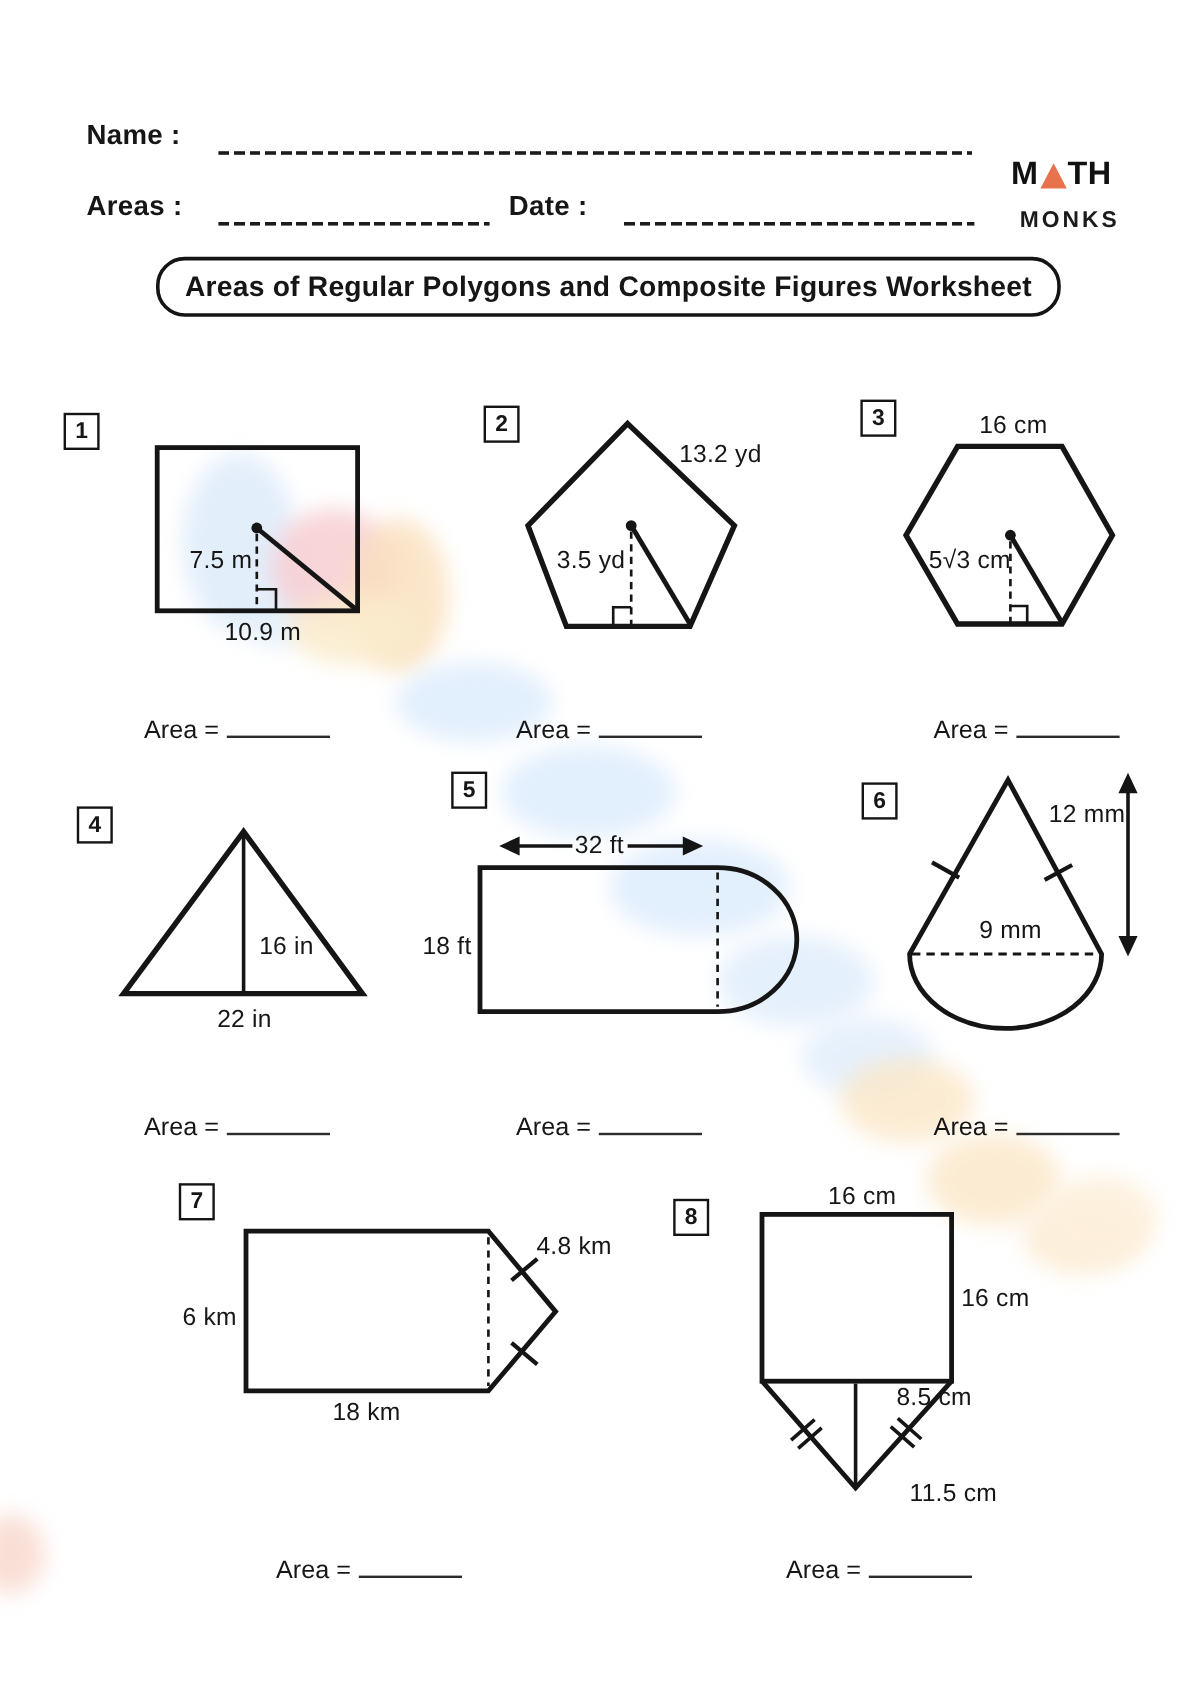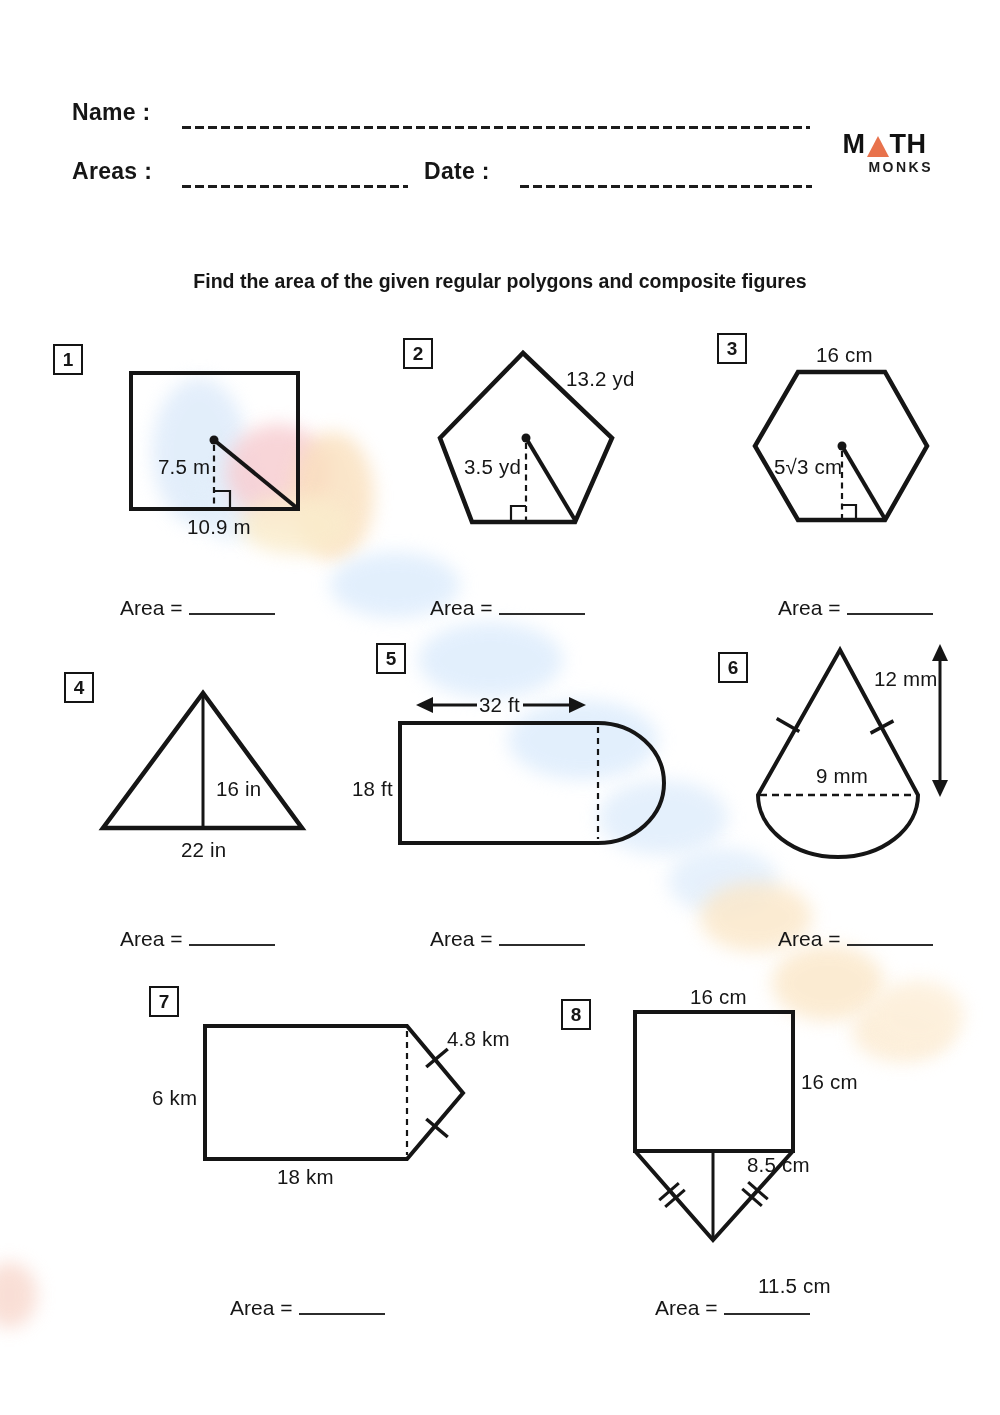--- a/index.html
+++ b/index.html
@@ -33,21 +33,21 @@
   }
   .subtitle{position:absolute;z-index:2;left:0;top:270px;width:1000px;text-align:center;
     font-size:19.5px;font-weight:600;}
   .arearow{position:absolute;z-index:2;font-size:21px;font-weight:500;white-space:nowrap;}
   .arearow .blank{display:inline-block;width:86px;border-bottom:2.2px solid #2c2c2c;height:1em;margin-left:7px;}
   
   .logo{position:absolute;z-index:2;left:833px;top:131px;width:103px;text-align:center;}
   .logo .l1{font-size:27px;font-weight:800;letter-spacing:.5px;line-height:1;color:#111;display:flex;align-items:flex-end;justify-content:center;}
   .logo .tri{display:inline-block;width:0;height:0;border-left:11px solid transparent;
     border-right:11px solid transparent;border-bottom:21px solid #e8724c;margin:0 1px 1px 1px;}
-  .logo .l2{font-size:14px;font-weight:700;letter-spacing:2.5px;line-height:1;margin-top:2px;text-align:right;padding-right:3px;color:#1b1b1b;}
+  .logo .l2{font-size:19px;font-weight:700;letter-spacing:2.5px;line-height:1;margin-top:16px;text-align:right;padding-right:3px;color:#1b1b1b;}
 </style>
 </head>
 <body>
 
 <div class="sheet">
 
   <div class="wm" style="left:152px;top:378px;width:95px;height:148px;background:#dceafa;opacity:.8;"></div>
   <div class="wm" style="left:196px;top:468px;width:70px;height:72px;background:#e3effb;opacity:.8;"></div>
   <div class="wm" style="left:226px;top:424px;width:104px;height:96px;background:#f7ced2;opacity:.85;"></div>
   <div class="wm" style="left:292px;top:432px;width:82px;height:128px;background:#fae0bd;opacity:.8;"></div>
@@ -74,21 +74,21 @@
 
   <div class="logo">
     <div class="l1">
       <span>M</span>
         <span class="tri"></span>
         <span>TH</span>
     </div>
     <div class="l2">MONKS</div>
   </div>
 
-  <div class="subtitle">Find the area of the given regular polygons and composite figures</div>
+  <div class="titlebox">Areas of Regular Polygons and Composite Figures Worksheet</div>
 
   <svg class="figs" width="1000" height="1415" viewBox="0 0 1000 1415">
 
     <g>
       <rect class="ink" x="131" y="373" width="167" height="136" stroke-width="4"></rect>
       <line class="ink" x1="214" y1="445" x2="214" y2="508" stroke-width="2.2" stroke-dasharray="6 4.5"></line>
       <line class="ink" x1="214" y1="440" x2="297" y2="508" stroke-width="4"></line>
       <path class="ink" d="M 214 491 H 230 V 508" stroke-width="2.2"></path>
       <circle cx="214" cy="440" r="4.5" fill="#151515"></circle>
     </g>
@@ -190,21 +190,21 @@
   <span class="lbl" style="left:874px;top:667px;">12 mm</span>
   <span class="lbl" style="left:816px;top:764px;">9 mm</span>
 
   <span class="lbl" style="left:152px;top:1086px;">6 km</span>
   <span class="lbl" style="left:277px;top:1165px;">18 km</span>
   <span class="lbl" style="left:447px;top:1027px;">4.8 km</span>
 
   <span class="lbl" style="left:690px;top:985px;">16 cm</span>
   <span class="lbl" style="left:801px;top:1070px;">16 cm</span>
   <span class="lbl" style="left:718px;top:1153px;margin-left:29px;">8.5 cm</span>
-  <span class="lbl" style="left:758px;top:1274px;">11.5 cm</span>
+  <span class="lbl" style="left:758px;top:1233px;">11.5 cm</span>
 
   <div class="arearow" style="left:120px;top:592px;"><span>Area =</span><span class="blank"></span></div>
   <div class="arearow" style="left:430px;top:592px;"><span>Area =</span><span class="blank"></span></div>
   <div class="arearow" style="left:778px;top:592px;"><span>Area =</span><span class="blank"></span></div>
   <div class="arearow" style="left:120px;top:923px;"><span>Area =</span><span class="blank"></span></div>
   <div class="arearow" style="left:430px;top:923px;"><span>Area =</span><span class="blank"></span></div>
   <div class="arearow" style="left:778px;top:923px;"><span>Area =</span><span class="blank"></span></div>
   <div class="arearow" style="left:230px;top:1292px;"><span>Area =</span><span class="blank"></span></div>
   <div class="arearow" style="left:655px;top:1292px;"><span>Area =</span><span class="blank"></span></div>
 

